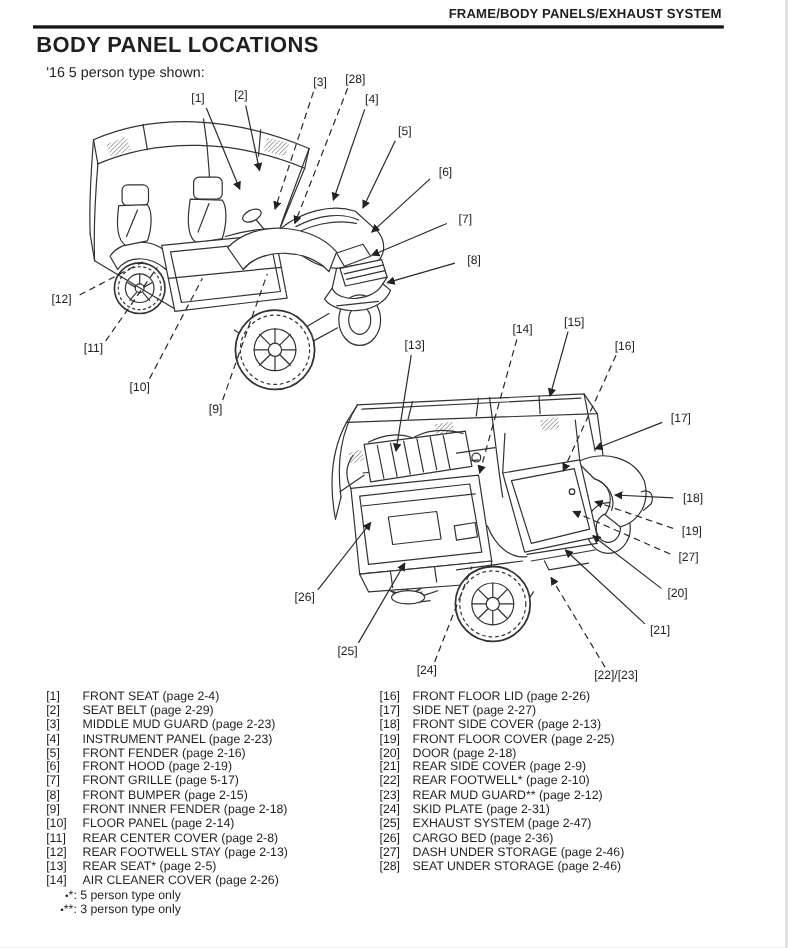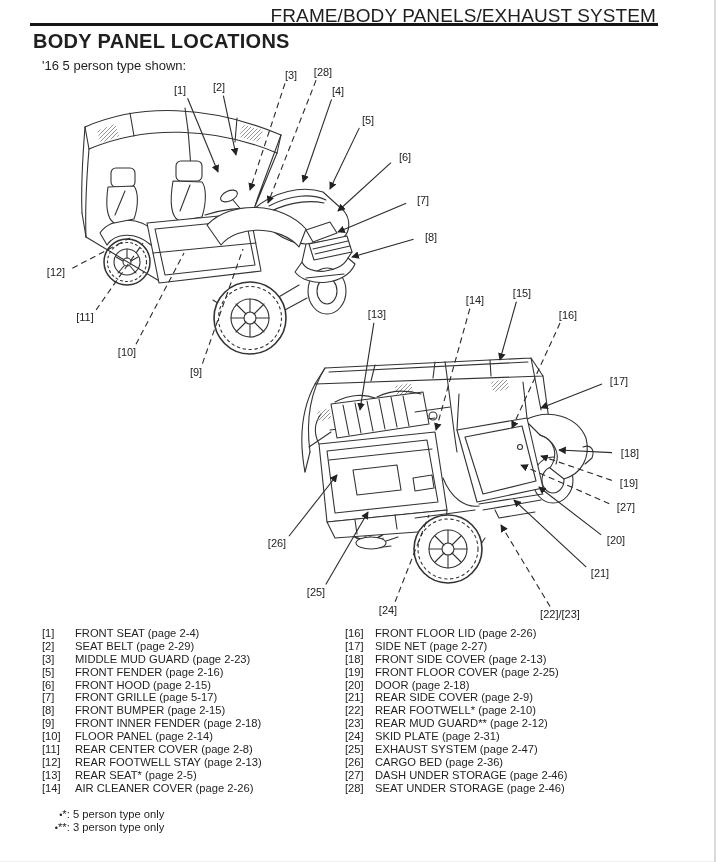--- a/index.html
+++ b/index.html
@@ -4,21 +4,21 @@
 <style>
   html,body{margin:0;padding:0;background:#e8e8e8;}
   .page{
     position:relative;width:716px;height:862px;margin:0 auto;
     background:#ffffff;overflow:hidden;
     font-family:"Liberation Sans", sans-serif;color:#1f1f1f;
     box-shadow:inset -2px 0 0 #d9d9d9, inset 0 -1px 0 #eee;
   }
   .header{
     position:absolute;top:5px;right:60px;
-    font-size:19px;font-weight:normal;letter-spacing:0.1px;white-space:nowrap;
+    font-size:12px;font-weight:bold;letter-spacing:0.1px;white-space:nowrap;
   }
   .header-rule{position:absolute;top:23px;left:30px;width:628px;height:3px;background:#161616;}
   .title{
     position:absolute;top:30px;left:33px;margin:0;
     font-size:20px;font-weight:bold;letter-spacing:0.3px;
   }
   .caption{position:absolute;top:58px;left:42px;font-size:13px;}
   svg.layer{position:absolute;pointer-events:none;}
   #leader-layer{left:0;top:0;z-index:3;}
   #veh-top{left:55px;top:95px;z-index:2;}
@@ -266,22 +266,23 @@
       <div class="callout" style="left: 388px; top: 610px;">[24]</div>
       <div class="callout" style="left: 316px; top: 592px;">[25]</div>
       <div class="callout" style="left: 277px; top: 543px;">[26]</div>
     </div>
 
   <div class="legend">
     <div class="lg-col left" id="legend-left">
         <div class="legend-row"><span class="lg-ref">[1]</span><span class="lg-txt">FRONT SEAT (page 2-4)</span></div>
         <div class="legend-row"><span class="lg-ref">[2]</span><span class="lg-txt">SEAT BELT (page 2-29)</span></div>
         <div class="legend-row"><span class="lg-ref">[3]</span><span class="lg-txt">MIDDLE MUD GUARD (page 2-23)</span></div>
+        <div class="legend-row"><span class="lg-ref">[4]</span><span class="lg-txt">INSTRUMENT PANEL (page 2-23)</span></div>
         <div class="legend-row"><span class="lg-ref">[5]</span><span class="lg-txt">FRONT FENDER (page 2-16)</span></div>
-        <div class="legend-row"><span class="lg-ref">[6]</span><span class="lg-txt">FRONT HOOD (page 2-15)</span></div>
+        <div class="legend-row"><span class="lg-ref">[6]</span><span class="lg-txt">FRONT HOOD (page 2-19)</span></div>
         <div class="legend-row"><span class="lg-ref">[7]</span><span class="lg-txt">FRONT GRILLE (page 5-17)</span></div>
         <div class="legend-row"><span class="lg-ref">[8]</span><span class="lg-txt">FRONT BUMPER (page 2-15)</span></div>
         <div class="legend-row"><span class="lg-ref">[9]</span><span class="lg-txt">FRONT INNER FENDER (page 2-18)</span></div>
         <div class="legend-row"><span class="lg-ref">[10]</span><span class="lg-txt">FLOOR PANEL (page 2-14)</span></div>
         <div class="legend-row"><span class="lg-ref">[11]</span><span class="lg-txt">REAR CENTER COVER (page 2-8)</span></div>
         <div class="legend-row"><span class="lg-ref">[12]</span><span class="lg-txt">REAR FOOTWELL STAY (page 2-13)</span></div>
         <div class="legend-row"><span class="lg-ref">[13]</span><span class="lg-txt">REAR SEAT* (page 2-5)</span></div>
         <div class="legend-row"><span class="lg-ref">[14]</span><span class="lg-txt">AIR CLEANER COVER (page 2-26)</span></div>
       </div>
     <div class="lg-col right" id="legend-right">

